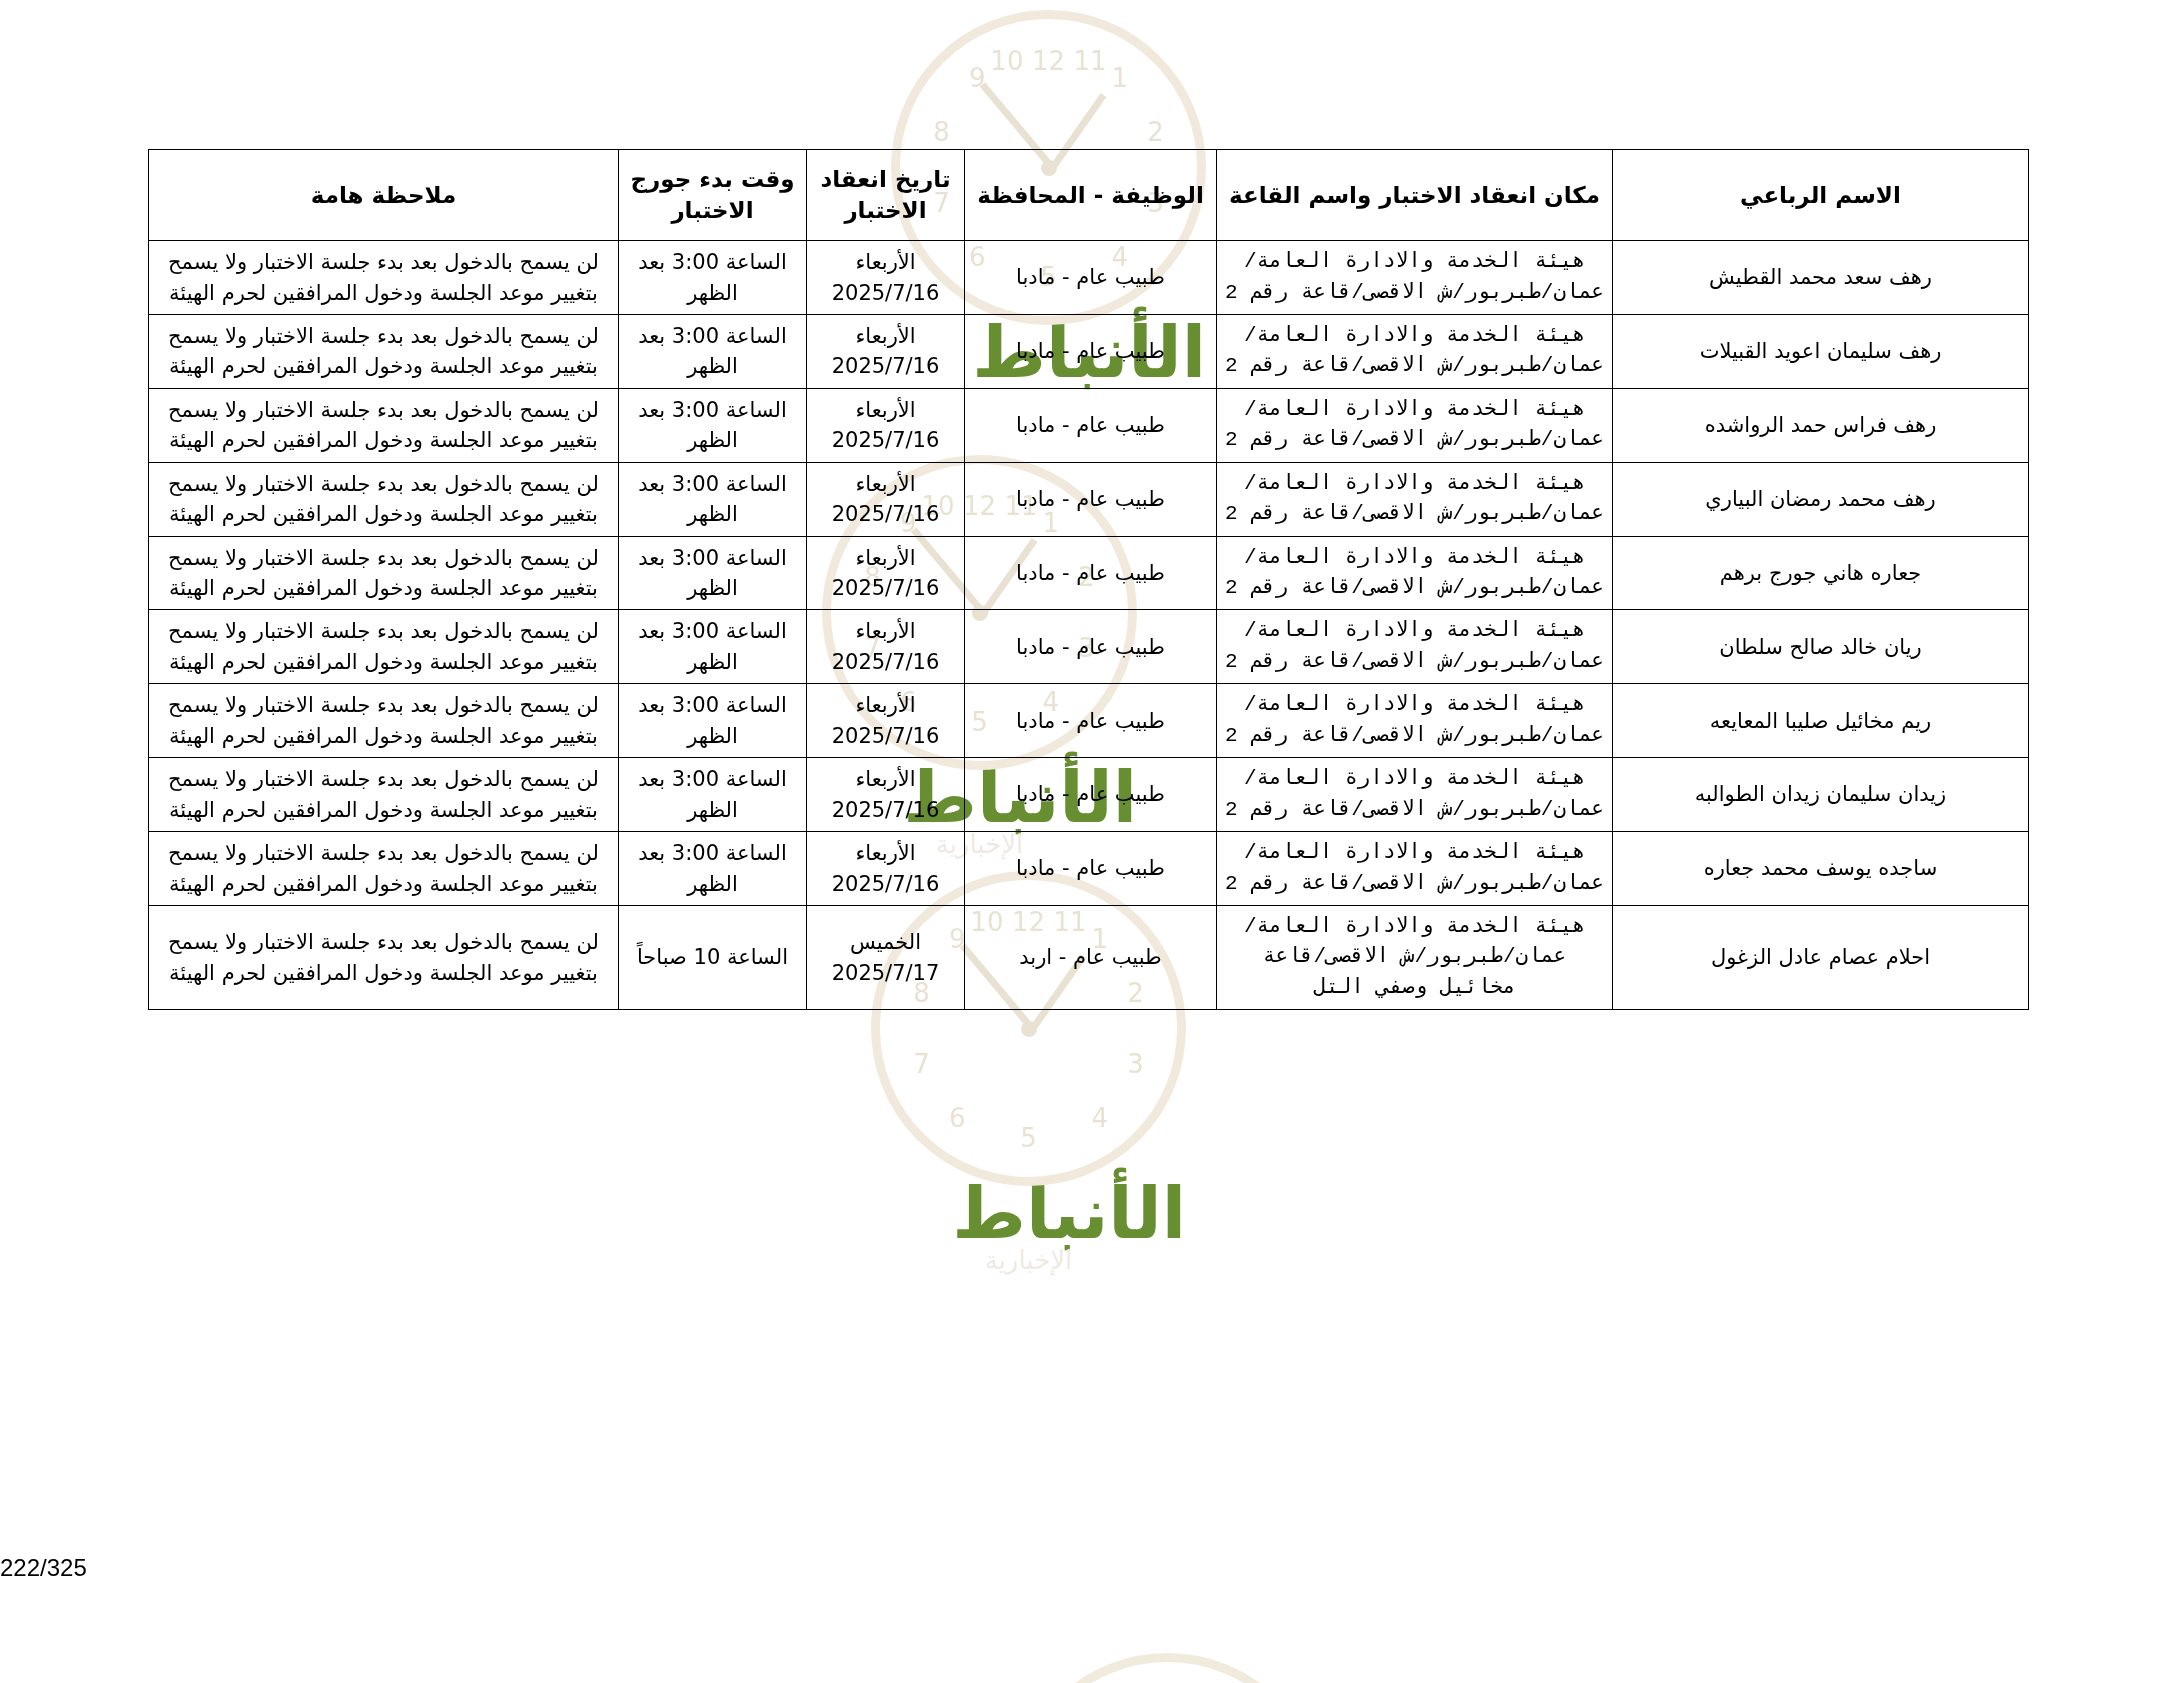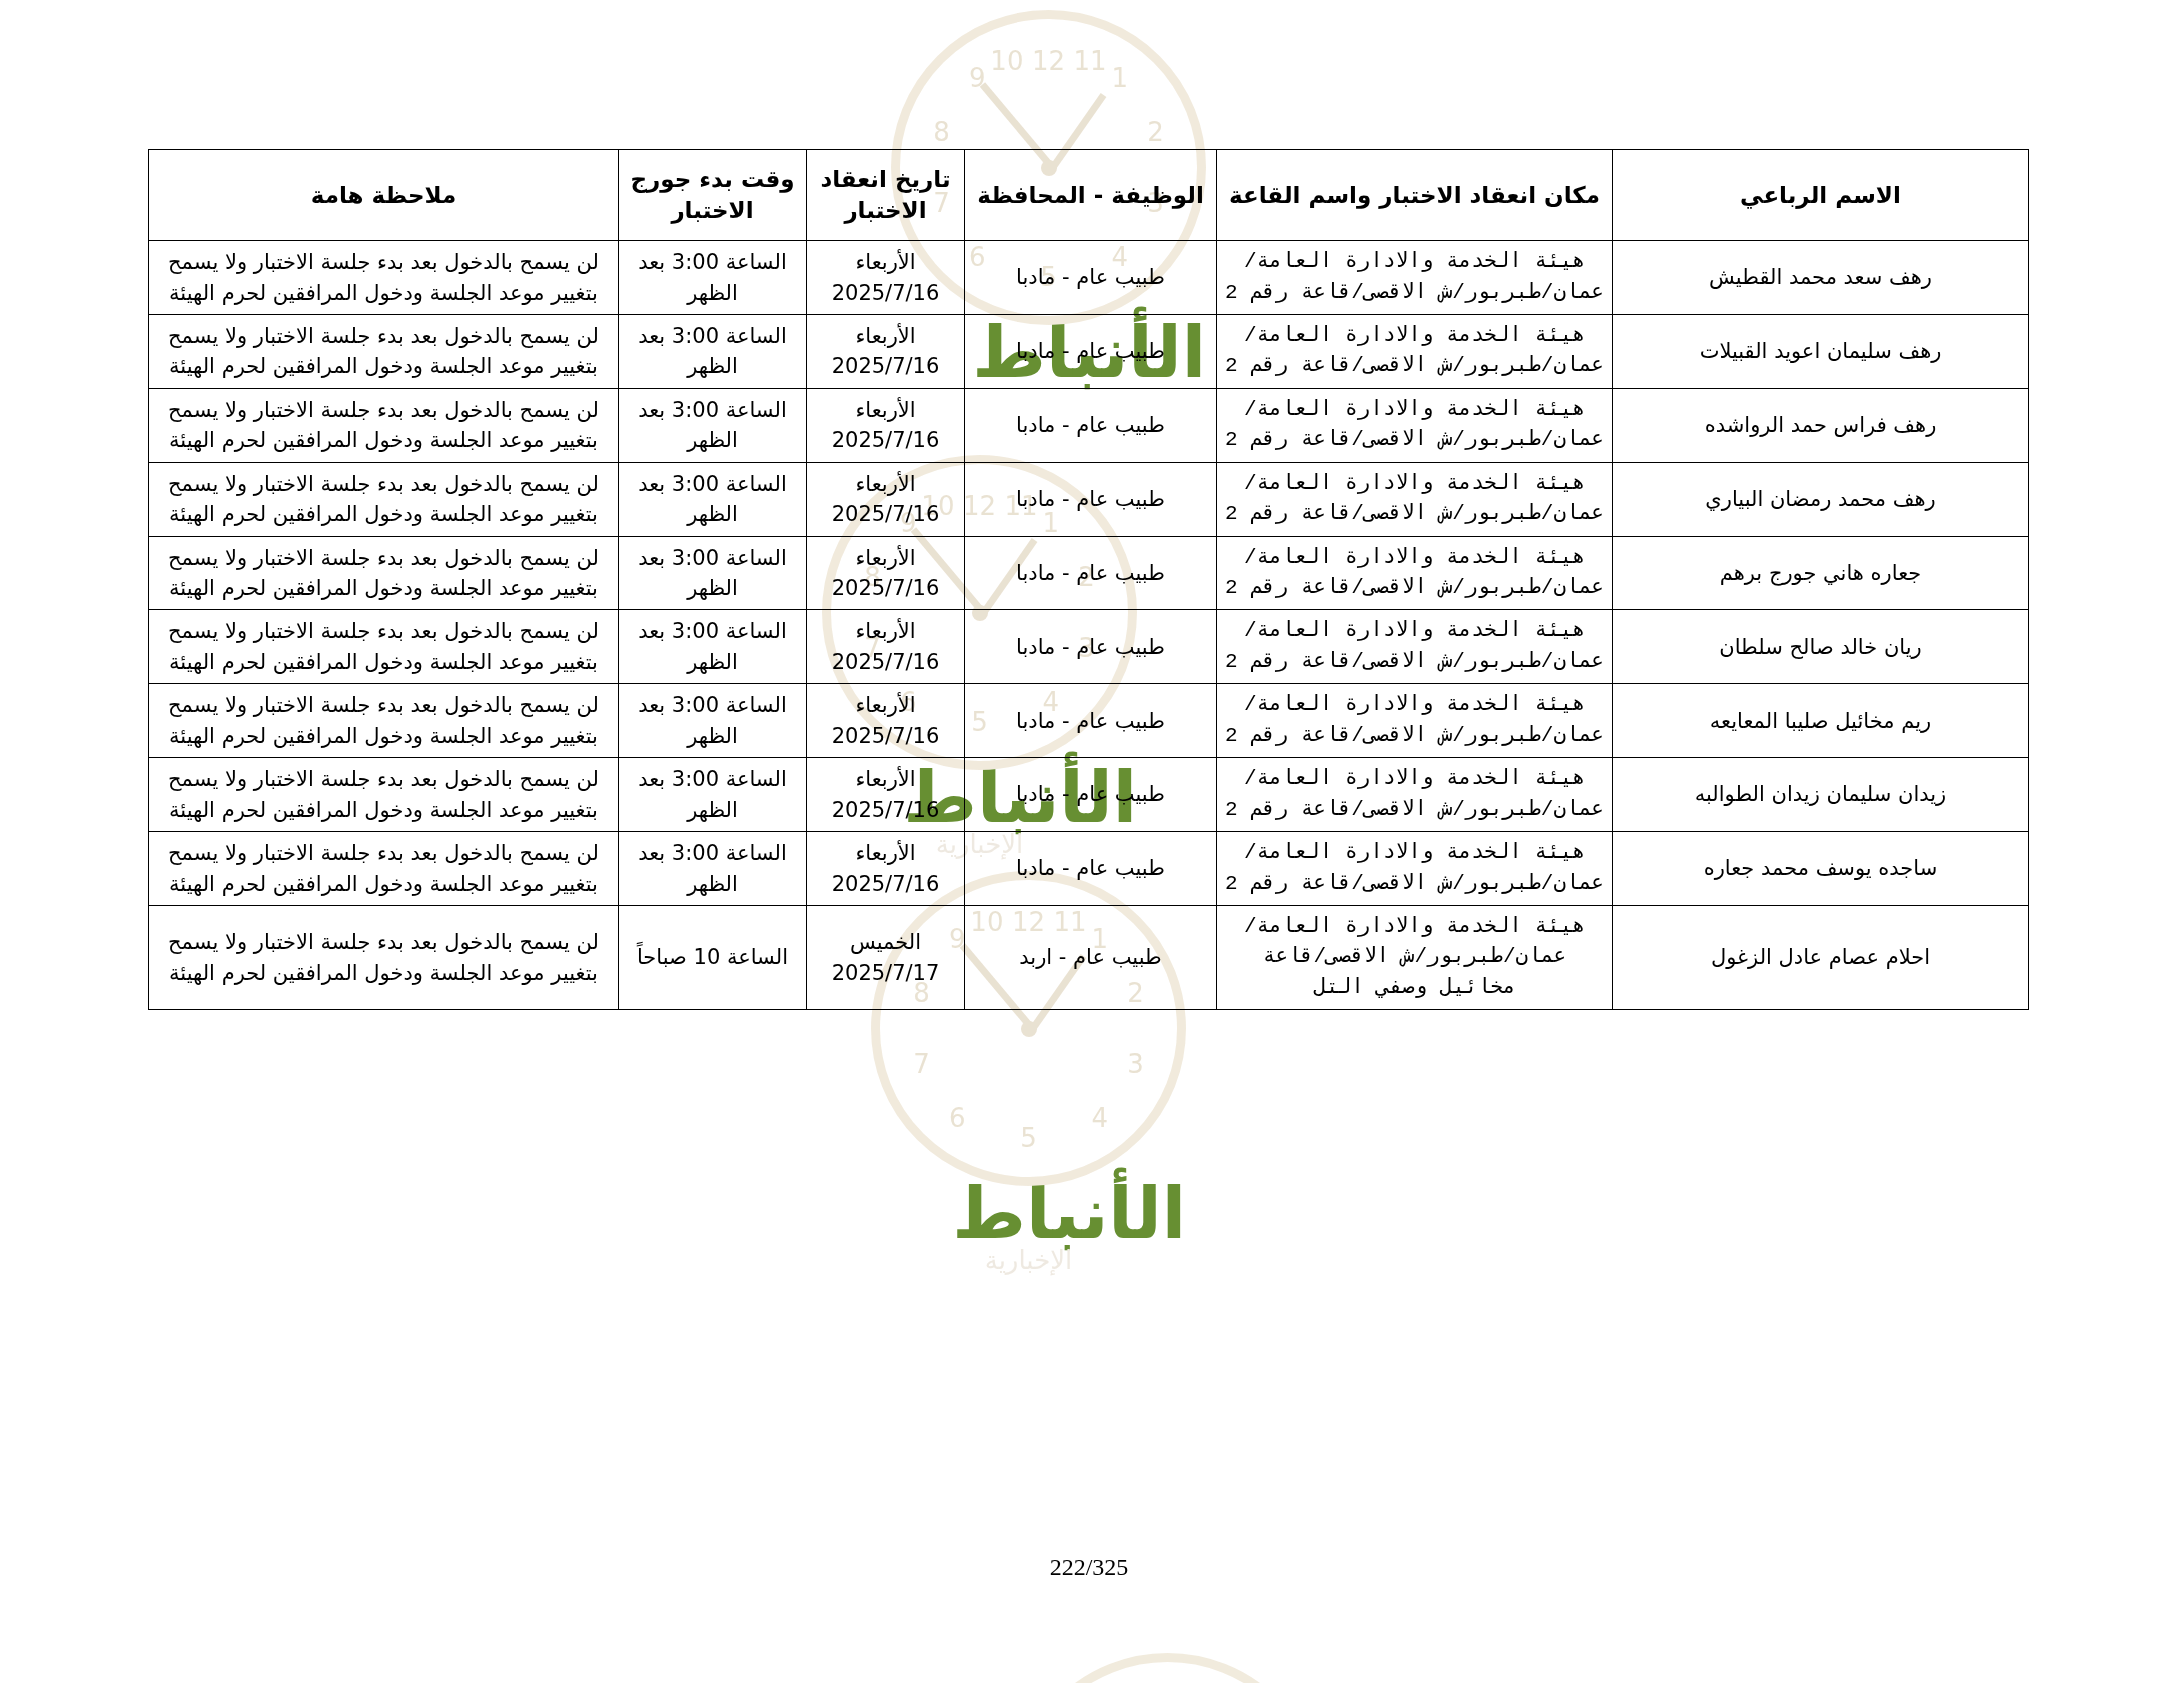--- a/index.html
+++ b/index.html
@@ -118,24 +118,24 @@
   td.name-cell {
     font-size: 23px;
   }
   td.place-cell { font-size: 21px; font-family: Liberation Mono, monospace; }
 
   .footer-pagenum {
     position: absolute;
     top: 1554px;
     left: 0;
     width: 2178px;
-    text-align: center;
+    text-align: left;
     font-size: 24px;
     color: #000;
-    font-family: Liberation Serif, serif;
+    font-family: Liberation Sans, sans-serif;
     direction: ltr;
   }
 </style>
 </head>
 <body>
 
 <div class="watermark-layer">
   <div class="wm" style="left:891px; top:10px;">
     <div class="clock">
       <span class="num" style="left:50%; top:14%;">12</span>

